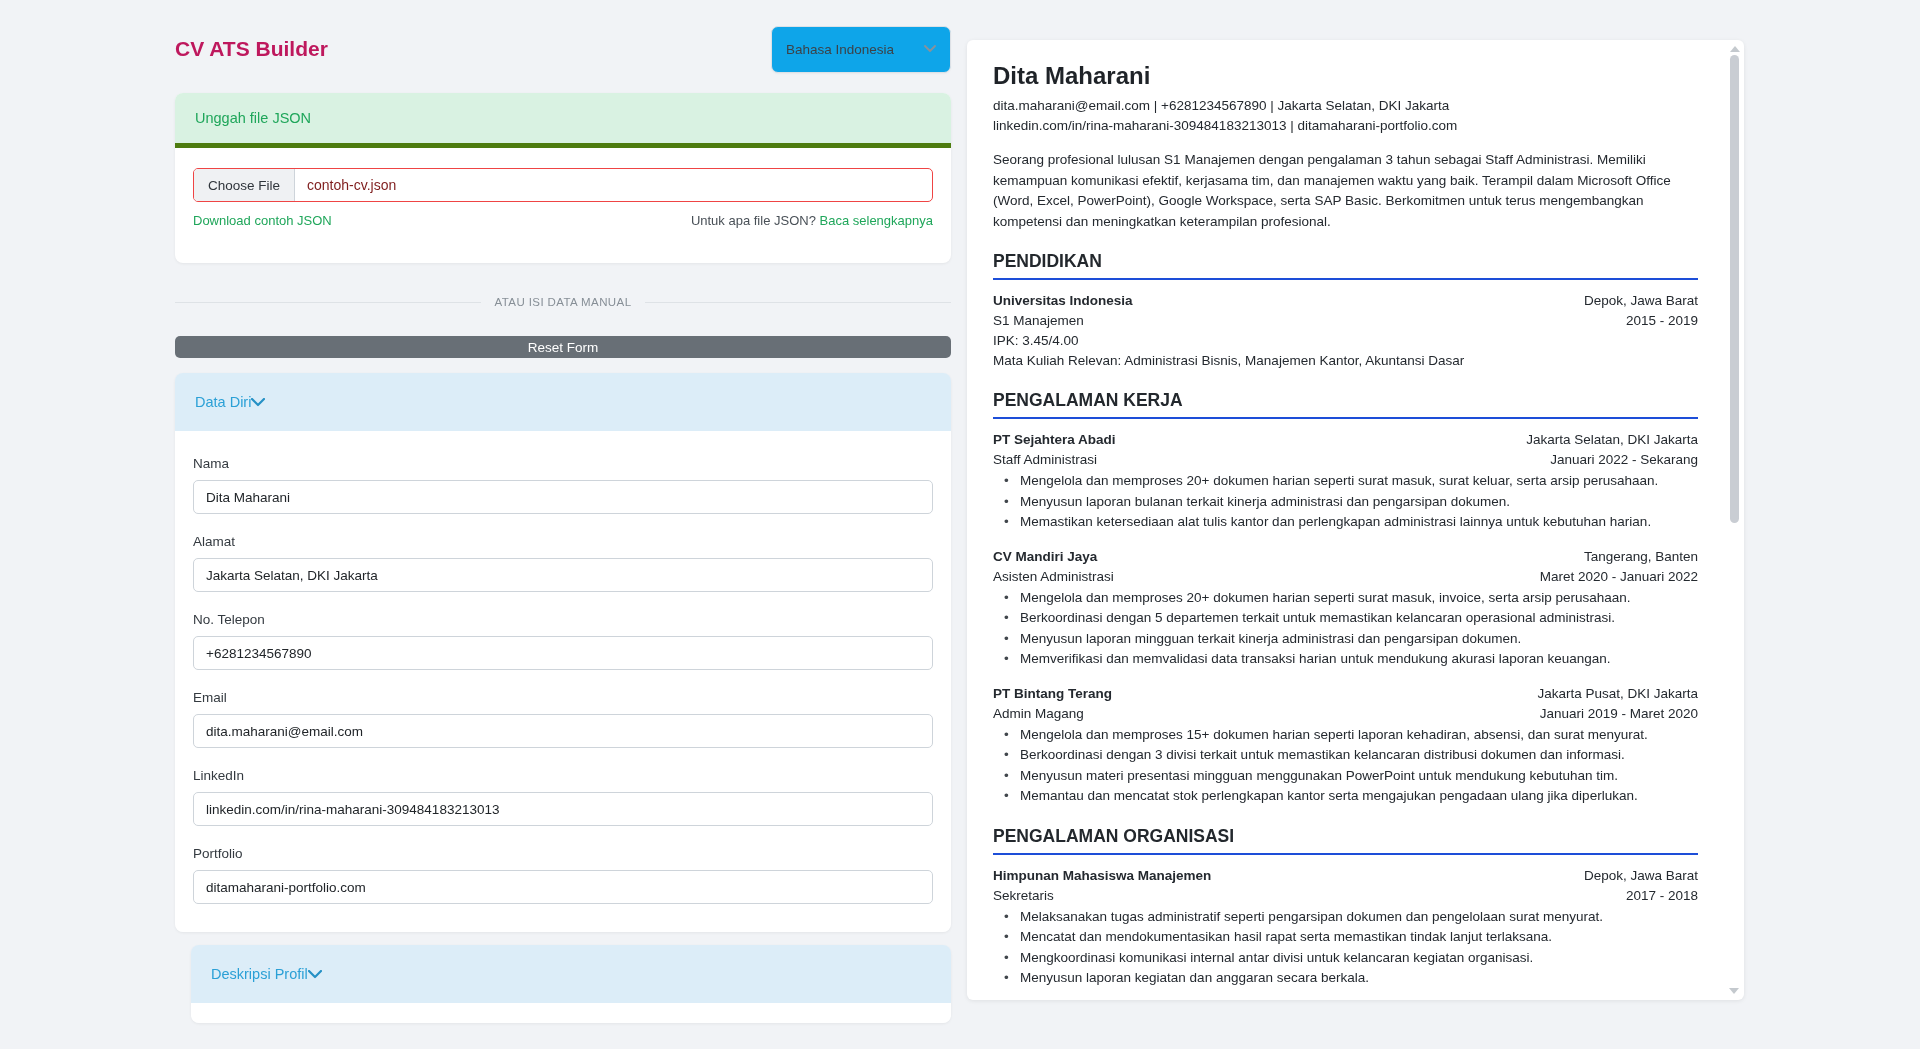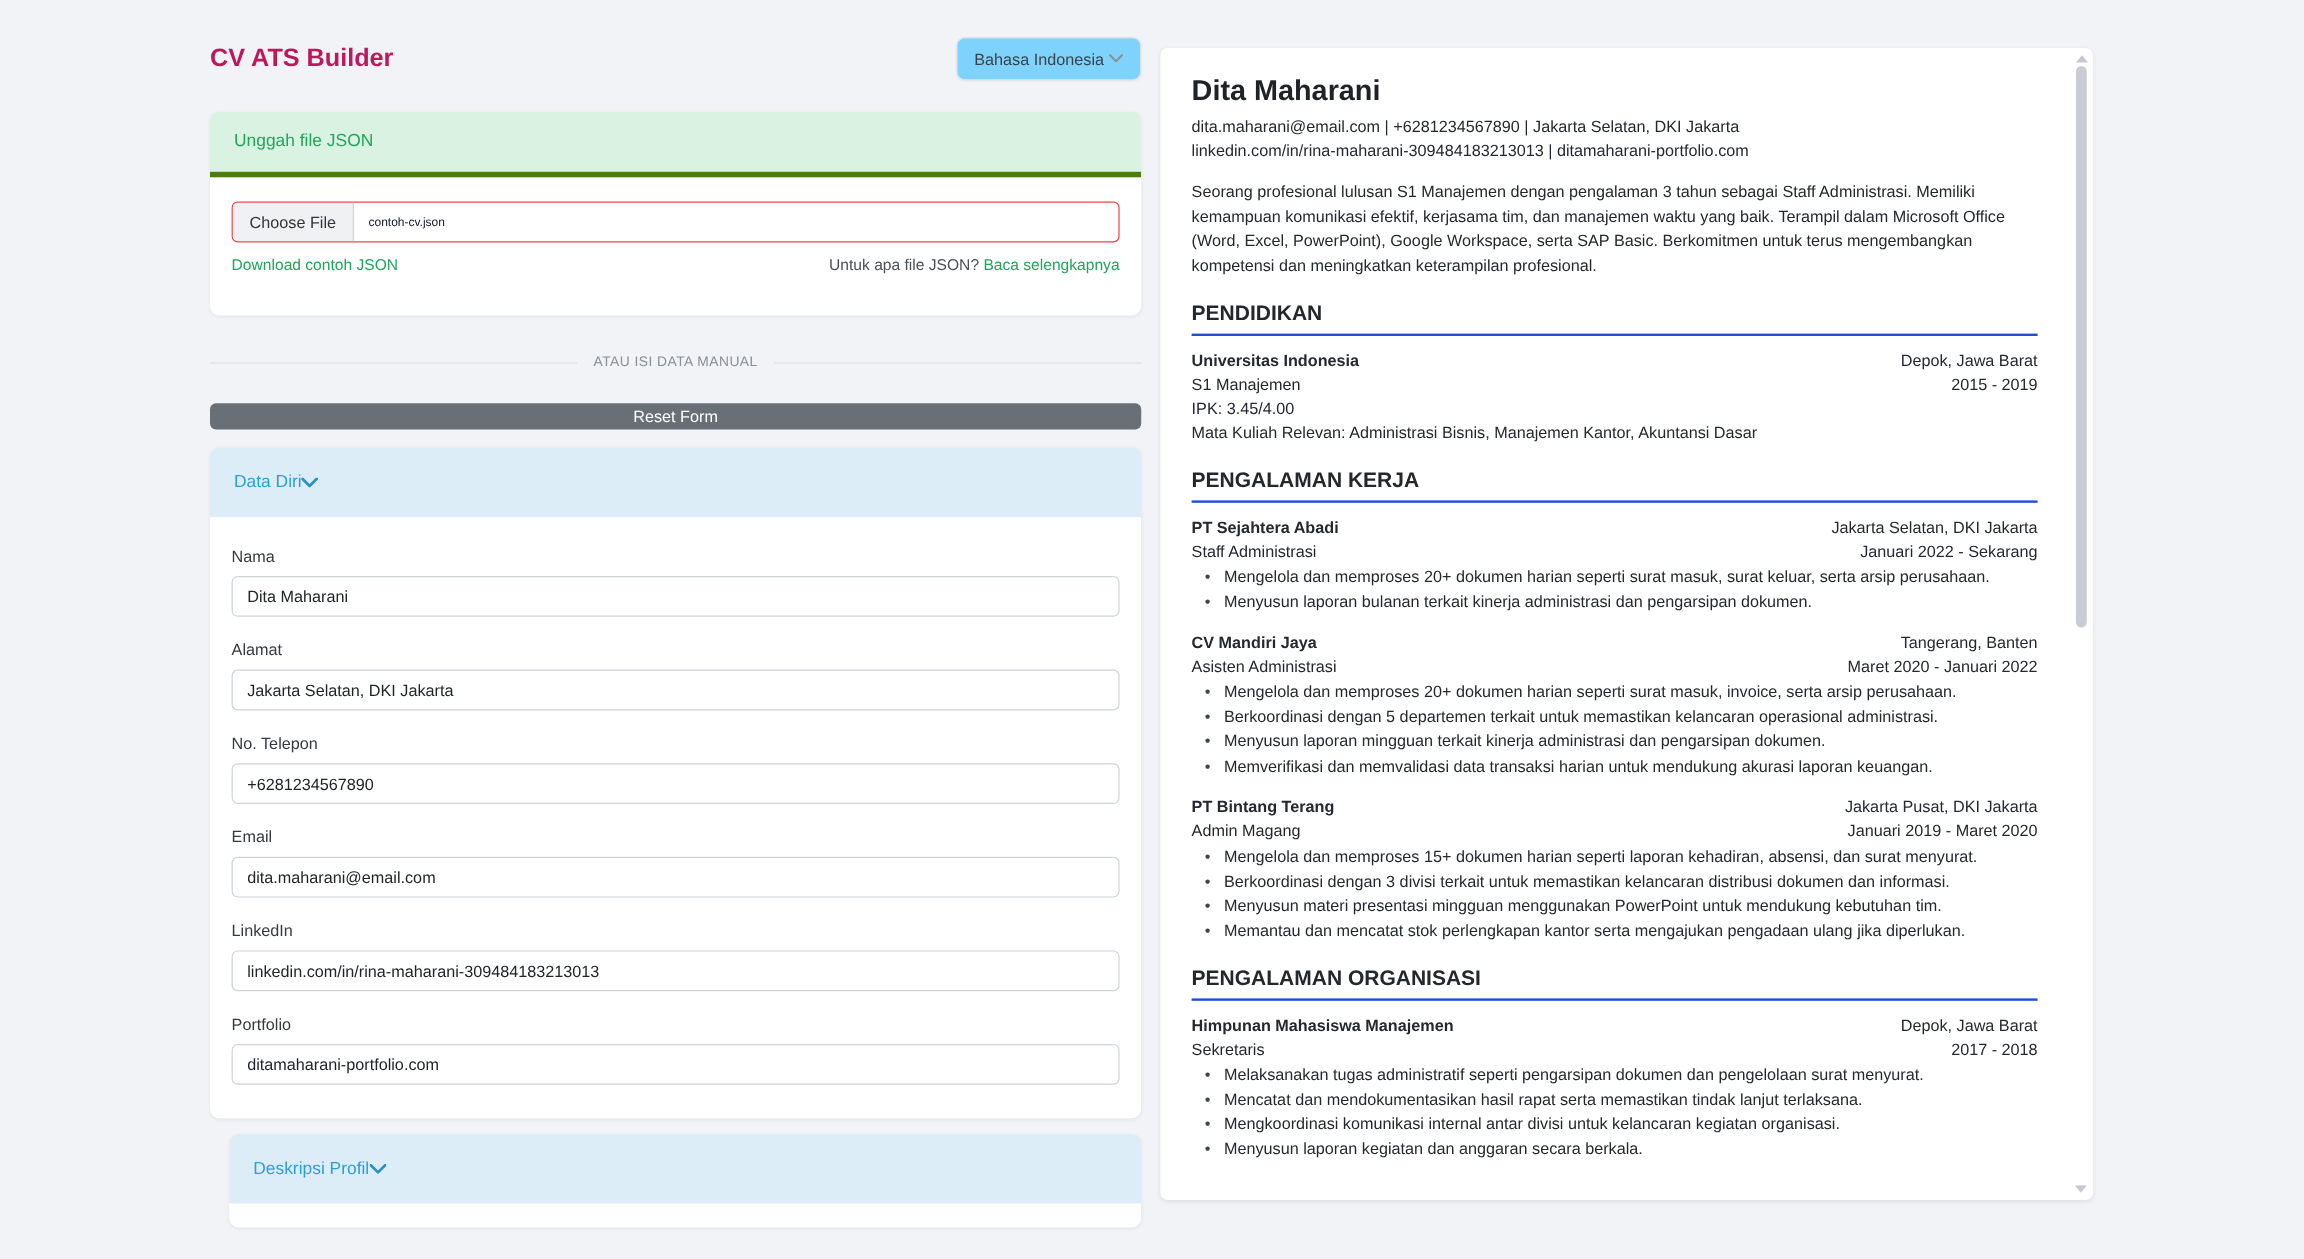--- a/index.html
+++ b/index.html
@@ -10,39 +10,39 @@
     color: #24292f;
     position: relative;
   }
   a { text-decoration: none; cursor: pointer; }
 
   
   .left-col { position: absolute; left: 175px; top: 0; width: 776px; }
   .top-row { margin-top: 30px; height: 38px; display: flex; justify-content: space-between; align-items: center; }
   .page-title { font-size: 21px; font-weight: 700; color: #be185d; }
   .lang-select {
-    height: 36px; background: #7dd3fc; border: 1px solid #dde1e6; border-radius: 7px;
-    display: flex; align-items: center; gap: 4px; padding: 0 14px;
+    height: 47px; background: #0ea5e9; border: 1px solid #dde1e6; border-radius: 7px;
+    display: flex; align-items: center; gap: 30px; padding: 0 14px;
     font-size: 13.5px; color: #3c4248; cursor: pointer; box-shadow: 0 1px 2px rgba(0,0,0,.04);
   }
   .lang-select .chev { color: #8a9199; display: flex; }
 
   .card { background: #fff; border-radius: 8px; box-shadow: 0 1px 3px rgba(0,0,0,.06); }
   .upload-card { margin-top: 25px; }
   .upload-header {
     background: #d9f2e2; color: #1fa65a; font-size: 14.5px;
     padding: 17px 20px; border-radius: 8px 8px 0 0; border-bottom: 5px solid #4d7c0f;
   }
   .upload-body { padding: 20px 18px 35px; }
   .file-group { display: flex; height: 34px; border: 1px solid #ef4444; border-radius: 5px; overflow: hidden; background: #fff; cursor: pointer; }
   .choose-btn {
     background: #eff1f3; border-right: 1px solid #ced4da; padding: 0 14px;
     display: flex; align-items: center; font-size: 13.5px; color: #2f353b; white-space: nowrap;
   }
-  .file-name { display: flex; align-items: center; padding: 0 12px; font-size: 10px; color: #0f172a; }
+  .file-name { display: flex; align-items: center; padding: 0 12px; font-size: 14px; color: #7f1d1d; }
   .links-row { display: flex; justify-content: space-between; margin-top: 11px; font-size: 13px; }
   .green-link { color: #1fa65a; }
   .hint-text { color: #495057; }
 
   .divider { margin-top: 33px; display: flex; align-items: center; gap: 14px; color: #878f97; font-size: 11.5px; letter-spacing: .4px; }
   .divider::before, .divider::after { content: ""; flex: 1; height: 1px; background: #dee2e6; }
 
   .reset-btn {
     margin-top: 28px; width: 100%; height: 22px; background: #686f76; color: #fff;
     border: none; border-radius: 5px; font-size: 13.5px; font-family: inherit; cursor: pointer;
@@ -216,20 +216,21 @@
         <b>PT Sejahtera Abadi</b>
         <span class="right">Jakarta Selatan, DKI Jakarta</span>
       </div>
       <div class="entry-row">
         <span>Staff Administrasi</span>
         <span class="right">Januari 2022 - Sekarang</span>
       </div>
       <ul class="bullets">
         <li>Mengelola dan memproses 20+ dokumen harian seperti surat masuk, surat keluar, serta arsip perusahaan.</li>
         <li>Menyusun laporan bulanan terkait kinerja administrasi dan pengarsipan dokumen.</li>
+        <li>Memastikan ketersediaan alat tulis kantor dan perlengkapan administrasi lainnya untuk kebutuhan harian.</li>
       </ul>
     </div>
 
     <div class="entry">
       <div class="entry-row">
         <b>CV Mandiri Jaya</b>
         <span class="right">Tangerang, Banten</span>
       </div>
       <div class="entry-row">
         <span>Asisten Administrasi</span>

